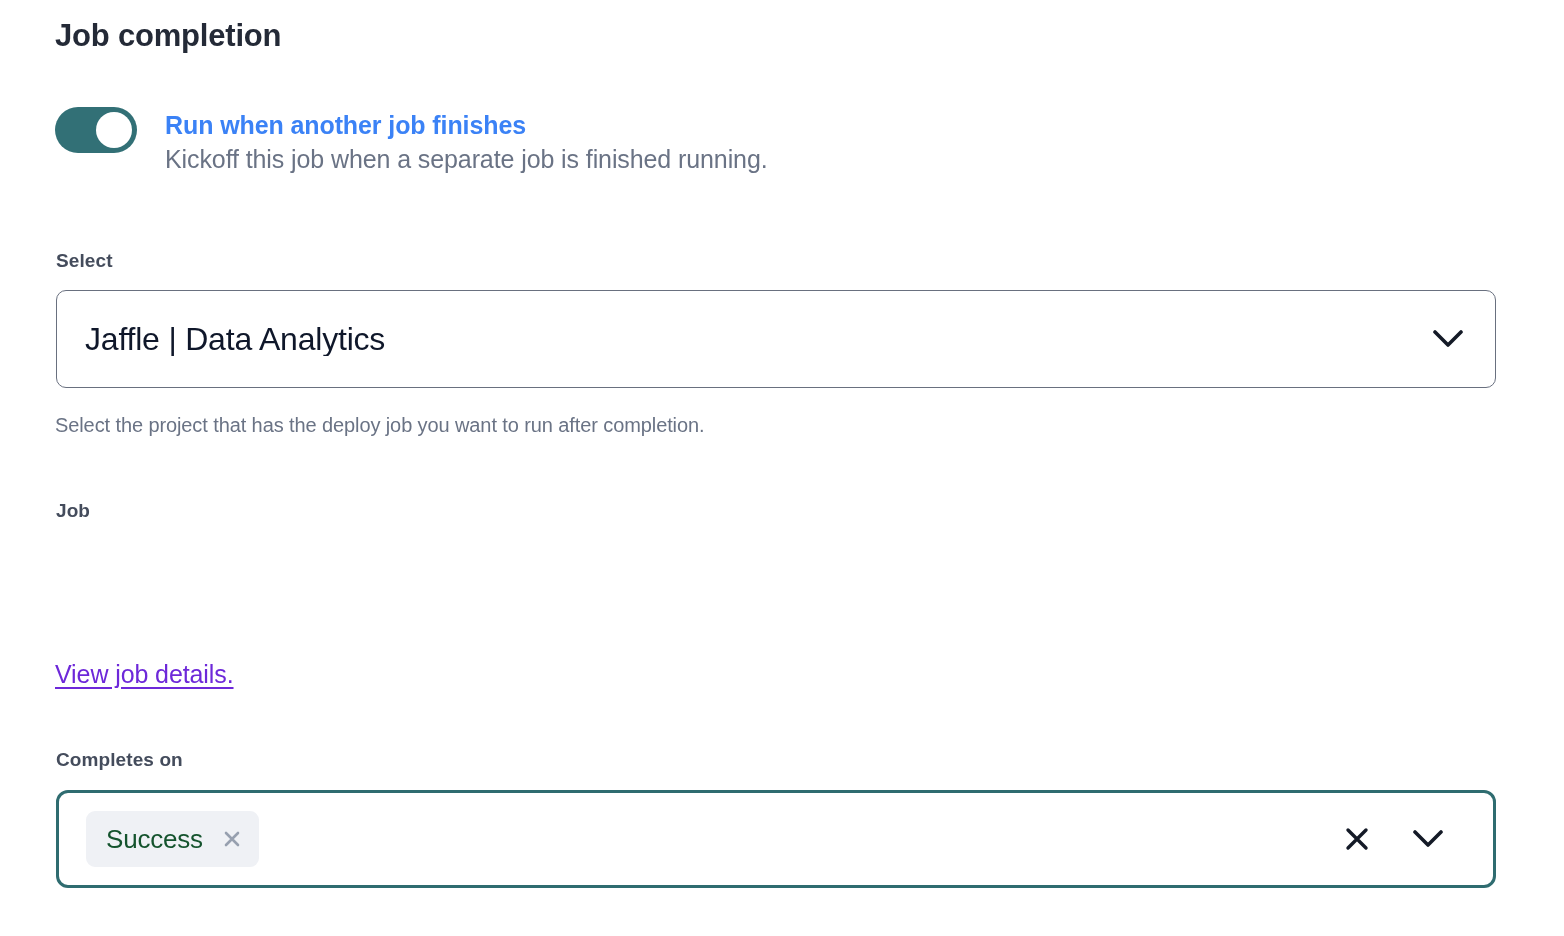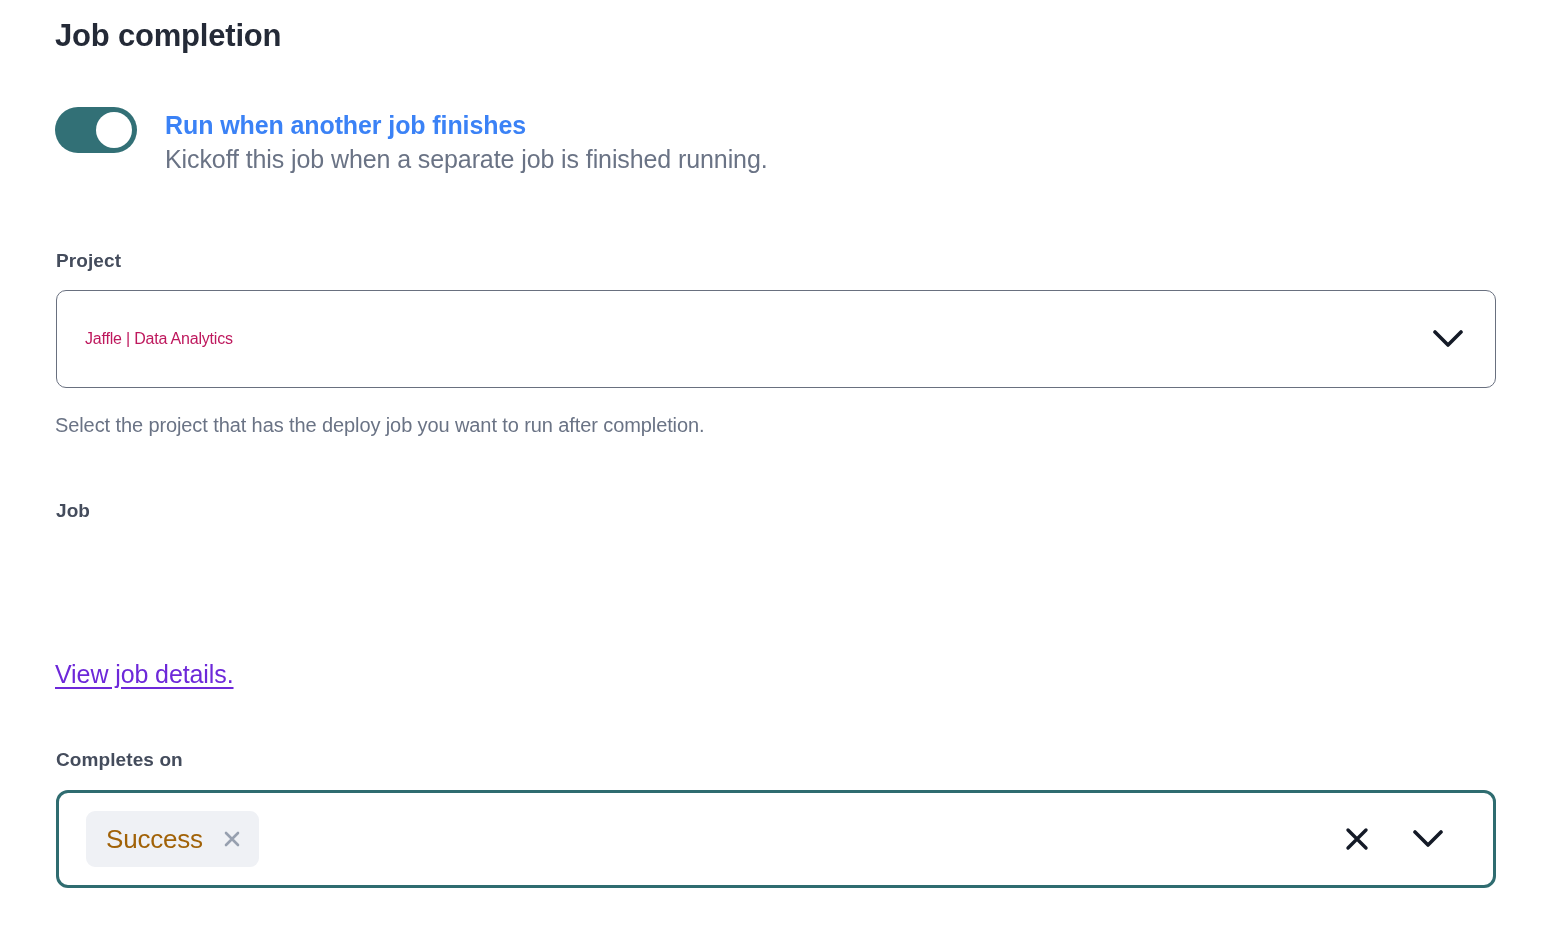--- a/index.html
+++ b/index.html
@@ -98,22 +98,22 @@
     height: 98px;
     border: 1.5px solid #69707f;
     border-radius: 10px;
     background: #ffffff;
     display: flex;
     align-items: center;
     cursor: pointer;
   }
   .select-value {
     margin-left: 28px;
-    font-size: 16px;
-    color: #be185d;
+    font-size: 32px;
+    color: #0f172a;
     line-height: 34px;
     letter-spacing: -0.2px;
     flex: 1 1 auto;
     white-space: nowrap;
     overflow: hidden;
   }
   .chev {
     margin-right: 30px;
     flex: 0 0 auto;
     display: flex;
@@ -159,21 +159,21 @@
     margin-left: 27px;
     height: 56px;
     background: #eff1f5;
     border-radius: 9px;
     display: flex;
     align-items: center;
     padding: 0 16px 0 20px;
   }
   .chip-label {
     font-size: 26px;
-    color: #a16207;
+    color: #14532d;
     line-height: 30px;
     letter-spacing: -0.2px;
   }
   .chip-x {
     margin-left: 18px;
     display: flex;
     align-items: center;
     justify-content: center;
     width: 22px;
     height: 22px;
@@ -211,21 +211,21 @@
   <div class="toggle-row">
     <div class="toggle-switch">
       <div class="toggle-knob"></div>
     </div>
     <div class="toggle-texts">
       <div class="toggle-label">Run when another job finishes</div>
       <div class="toggle-sub">Kickoff this job when a separate job is finished running.</div>
     </div>
   </div>
 
-  <div class="field-label" style="top:248px;">Project</div>
+  <div class="field-label" style="top:248px;">Select</div>
 
   <div class="select-box" style="top:290px;">
     <div class="select-value">Jaffle | Data Analytics</div>
     <span class="chev">
       <svg width="30" height="18" viewBox="0 0 30 18" fill="none" aria-hidden="true">
         <path d="M2 2 L15 15 L28 2" stroke="#141a27" stroke-width="3.6" stroke-linecap="round" stroke-linejoin="round"></path>
       </svg>
     </span>
   </div>
 

